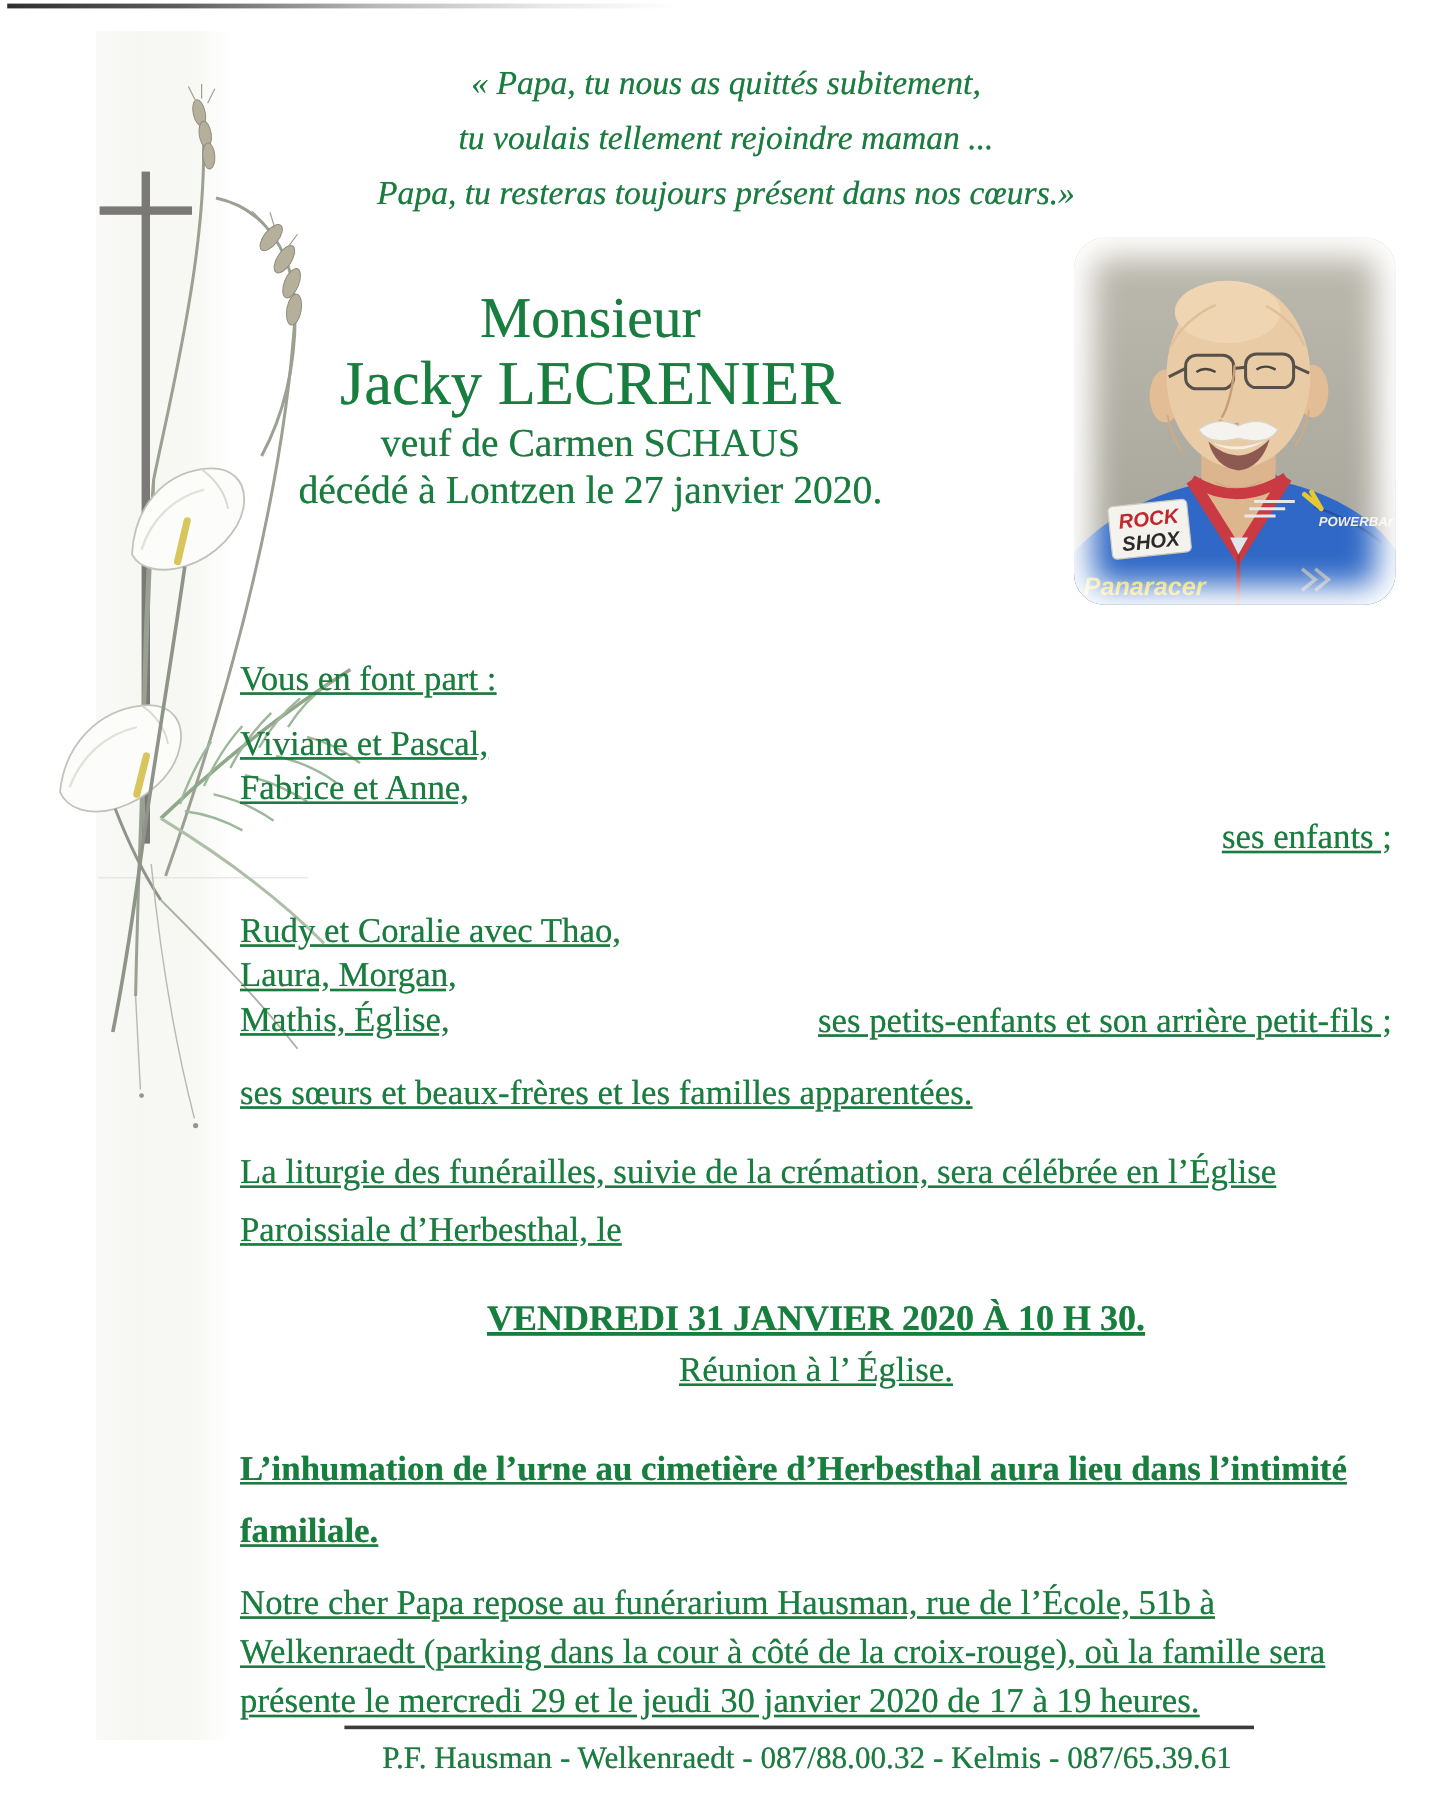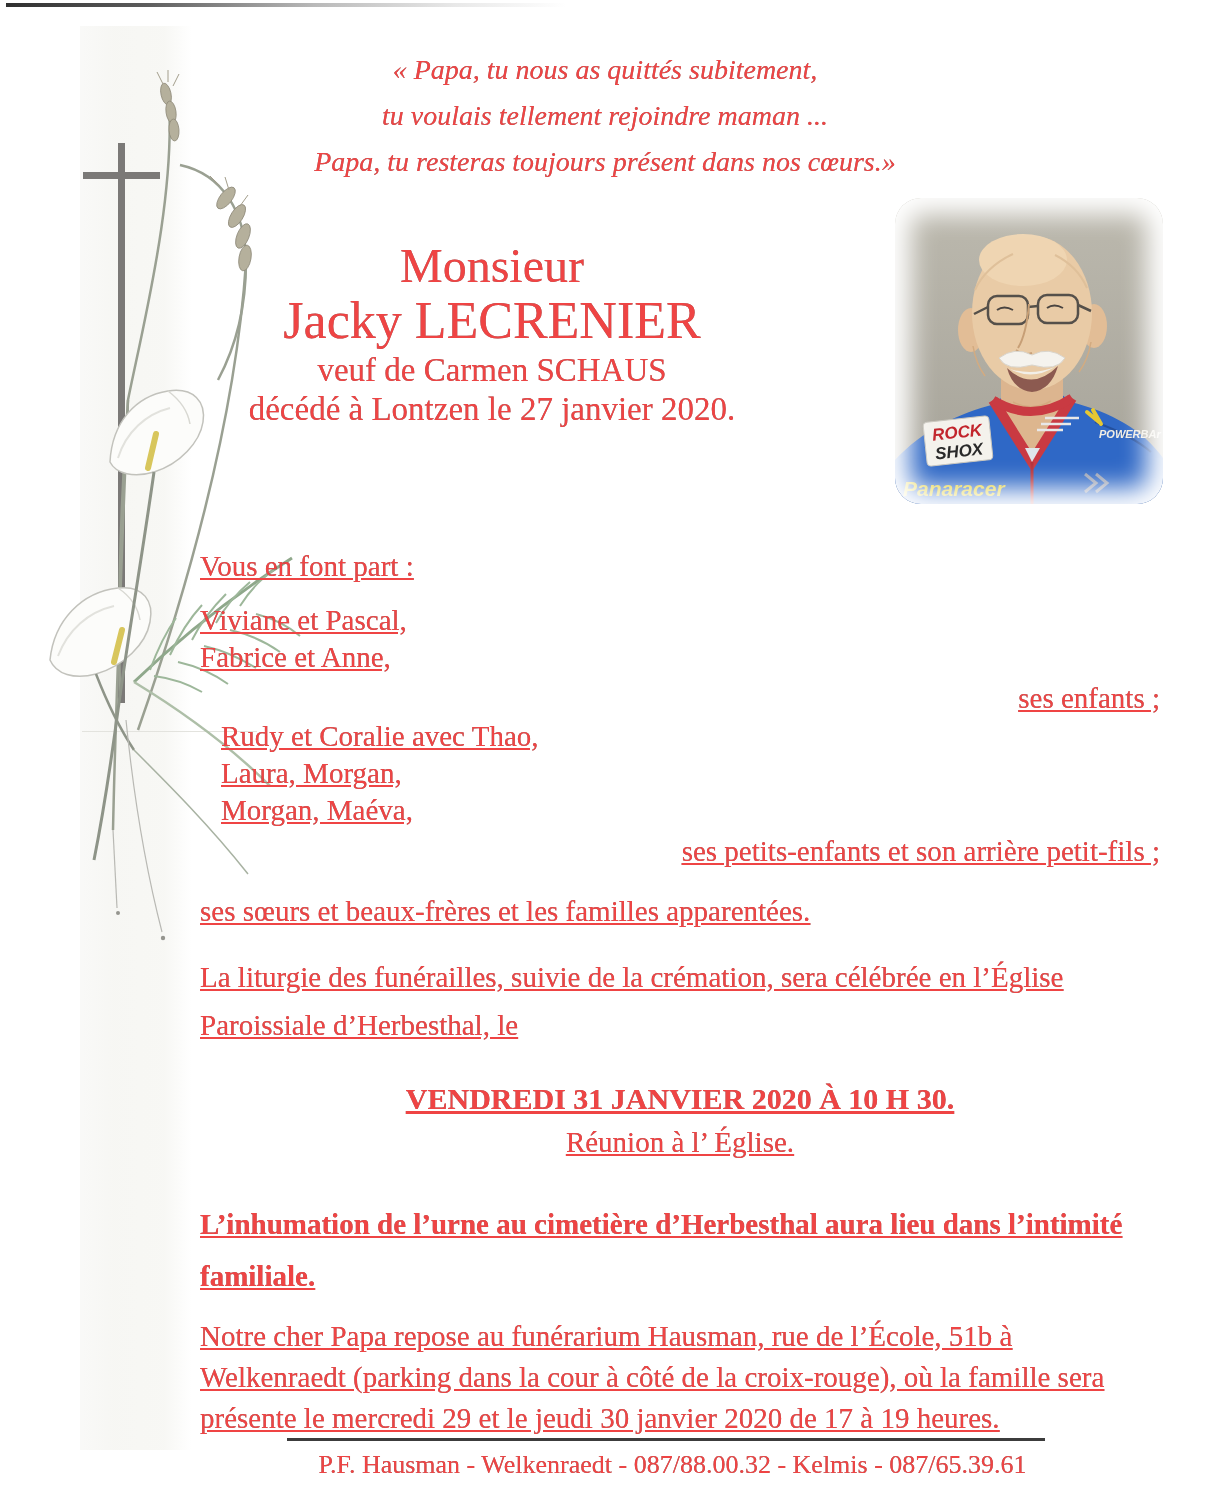--- a/index.html
+++ b/index.html
@@ -1,18 +1,18 @@
 <!DOCTYPE html>
 <html><head>
 <meta charset="utf-8">
 <style>
   html,body{margin:0;padding:0;background:#ffffff;}
   #page{
     position:relative;width:1213px;height:1507px;background:#ffffff;overflow:hidden;
-    font-family:"Liberation Serif","DejaVu Serif",serif;color:#ef4444;
+    font-family:"Liberation Serif","DejaVu Serif",serif;color:#15803d;
   }
   .txt{text-shadow:0 0 0.6px rgba(10,10,10,0.55);}
   
   #scan-top-line{position:absolute;top:3px;left:6px;width:560px;height:4px;
     background:linear-gradient(to right,#2f2f2f,#5c5c5c 25%,#b9b9b9 55%,#e8e8e8 80%,rgba(255,255,255,0));}
   #scan-left-band{position:absolute;top:26px;left:80px;width:112px;height:1424px;
     background:linear-gradient(to right,rgba(234,234,228,0.28),rgba(238,238,232,0.5) 30%,rgba(240,240,234,0.5) 75%,rgba(255,255,255,0));}
   #scan-faint-rule{position:absolute;top:731px;left:82px;width:175px;height:1px;background:#e3e3de;}
   
   #quote{position:absolute;left:255px;top:47px;width:700px;text-align:center;
@@ -26,21 +26,21 @@
   
   #photo{position:absolute;left:895px;top:198px;width:268px;height:306px;}
   #photo svg{display:block;border-radius:26px;}
   #photo .vignette{position:absolute;inset:0;border-radius:26px;
     box-shadow:inset 0 0 26px 16px #ffffff;pointer-events:none;}
   
   .body-line{position:absolute;font-size:29px;line-height:37px;text-decoration:underline;}
   #intro{left:200px;top:548px;}
   #children{left:200px;top:602px;}
   #children-label{left:200px;top:680px;width:960px;text-align:right;}
-  #grandchildren{left:200px;top:718px;margin-left:21px;}
+  #grandchildren{left:200px;top:758px;}
   #grandchildren-label{left:200px;top:833px;width:960px;text-align:right;}
   #siblings{left:200px;top:893px;}
   #liturgy{left:200px;top:953px;width:990px;line-height:48px;}
   #ceremony-date{left:200px;top:1080px;width:960px;text-align:center;font-weight:bold;font-size:30px;}
   #ceremony-meeting{left:200px;top:1124px;width:960px;text-align:center;}
   #burial{left:200px;top:1198px;width:1010px;font-weight:bold;line-height:52px;}
   #repose{left:200px;top:1316px;width:960px;line-height:41px;}
   
   #footer-rule{position:absolute;top:1438px;left:287px;width:758px;height:3px;background:#3c3c3c;}
   #footer-text{position:absolute;top:1449px;left:300px;width:745px;text-align:center;font-size:26px;line-height:32px;}
@@ -202,21 +202,21 @@
 
   <div id="children" class="body-line txt">
     <div>Viviane et Pascal,</div>
     <div>Fabrice et Anne,</div>
   </div>
   <div id="children-label" class="body-line txt">ses enfants ;</div>
 
   <div id="grandchildren" class="body-line txt">
     <div>Rudy et Coralie avec Thao,</div>
     <div>Laura, Morgan,</div>
-    <div>Morgan, Maéva,</div>
+    <div>Mathis, Église,</div>
   </div>
   <div id="grandchildren-label" class="body-line txt">ses petits-enfants et son arrière petit-fils ;</div>
 
   <div id="siblings" class="body-line txt">ses sœurs et beaux-frères et les familles apparentées.</div>
 
   <div id="liturgy" class="body-line txt">La liturgie des funérailles, suivie de la crémation, sera célébrée en l’Église Paroissiale d’Herbesthal, le</div>
 
   <div id="ceremony-date" class="body-line txt">VENDREDI 31 JANVIER 2020 À 10 H 30.</div>
   <div id="ceremony-meeting" class="body-line txt">Réunion à l’ Église.</div>
 

